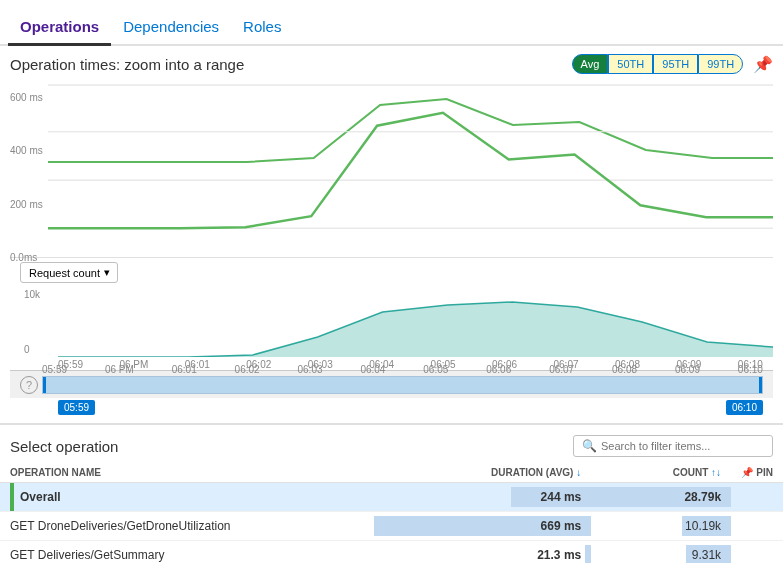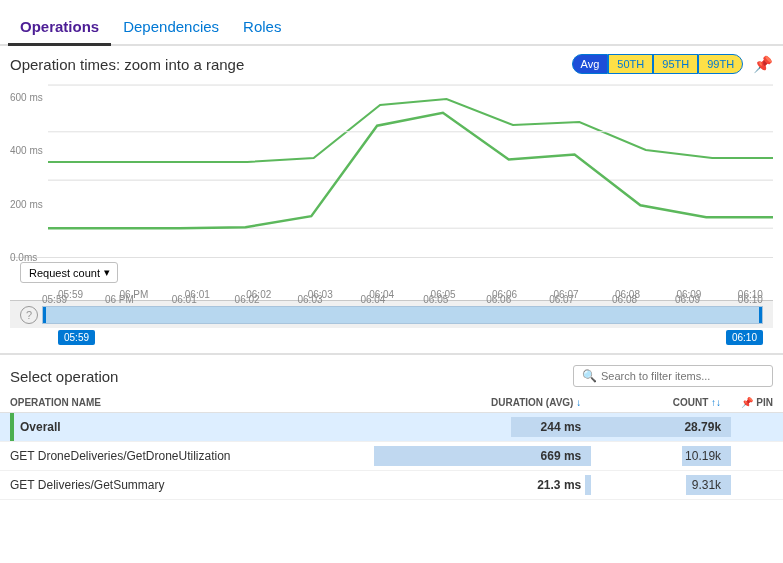--- a/index.html
+++ b/index.html
@@ -7,22 +7,22 @@
 
     
     .tabs { display: flex; align-items: flex-end; border-bottom: 2px solid #e0e0e0; padding: 0 8px; height: 46px; }
     .tab { padding: 8px 12px; cursor: pointer; font-size: 15px; color: #0078d4; text-decoration: none; border-bottom: 3px solid transparent; margin-bottom: -2px; }
     .tab.active { color: #4c1d95; border-bottom: 3px solid #333; font-weight: 600; }
 
     
     .section-header { display: flex; align-items: center; justify-content: space-between; padding: 8px 10px 4px 10px; }
     .section-title { font-size: 15px; color: #333; font-weight: normal; }
     .percentile-buttons { display: flex; align-items: center; gap: 0; }
-    .perc-btn { border: 1px solid #0078d4; background: #fde047; color: #0078d4; font-size: 11px; cursor: pointer; padding: 3px 8px; }
-    .perc-btn.active { background: #1d4ed8; color: #fff; border-color: #0078d4; margin-left: 48px; }
+    .perc-btn { border: 1px solid #0078d4; background: #fef9c3; color: #0078d4; font-size: 11px; cursor: pointer; padding: 3px 8px; }
+    .perc-btn.active { background: #15803d; color: #fff; border-color: #0078d4; margin-left: 48px; }
     .perc-btn:first-child { border-radius: 10px 0 0 10px; }
     .perc-btn:last-child { border-radius: 0 10px 10px 0; }
     .pin-btn { background: none; border: none; cursor: pointer; font-size: 16px; color: #0078d4; margin-left: 6px; }
 
     
     .chart-area { padding: 0 10px; }
     .chart-main { position: relative; height: 180px; border-bottom: 1px solid #e0e0e0; }
     .y-axis-labels { position: absolute; left: 0; top: 10px; height: 100%; display: flex; flex-direction: column; justify-content: space-between; padding: 4px 4px 4px 0; font-size: 10px; color: #888; width: 38px; }
     .chart-plot { position: absolute; left: 38px; right: 0; top: 0; bottom: 0; }
 
@@ -120,20 +120,31 @@
     </div>
   </div>
 
   <div class="req-count-header">
     <button class="dropdown-btn">
       <span>Request count</span>
       <span>▾</span>
     </button>
   </div>
 
+  <div class="chart-mini" style="margin-left:0;">
+    <div class="mini-y-labels" style="position:absolute;left:10px;top:0;height:100%;display:flex;flex-direction:column;justify-content:space-between;padding:2px 4px;font-size:10px;color:#888;width:38px;">
+      <span>10k</span>
+      <span>0</span>
+    </div>
+    <svg viewBox="0 0 738 70" width="100%" height="70" style="margin-left:48px;width:calc(100% - 48px);" preserveAspectRatio="none">
+
+      <polygon points="0,70 67,70 134,70 201,68 268,50 335,25 402,18 469,15 536,20 603,35 670,55 738,60 738,70" fill="rgba(0,150,136,0.25)" stroke="none"></polygon>
+      <polyline points="0,70 67,70 134,70 201,68 268,50 335,25 402,18 469,15 536,20 603,35 670,55 738,60" fill="none" stroke="rgba(0,150,136,0.8)" stroke-width="1.5"></polyline>
+    </svg>
+  </div>
 
   <div class="time-axis">
     <span>05:59</span>
     <span>06 PM</span>
     <span>06:01</span>
     <span>06:02</span>
     <span>06:03</span>
     <span>06:04</span>
     <span>06:05</span>
     <span>06:06</span>

